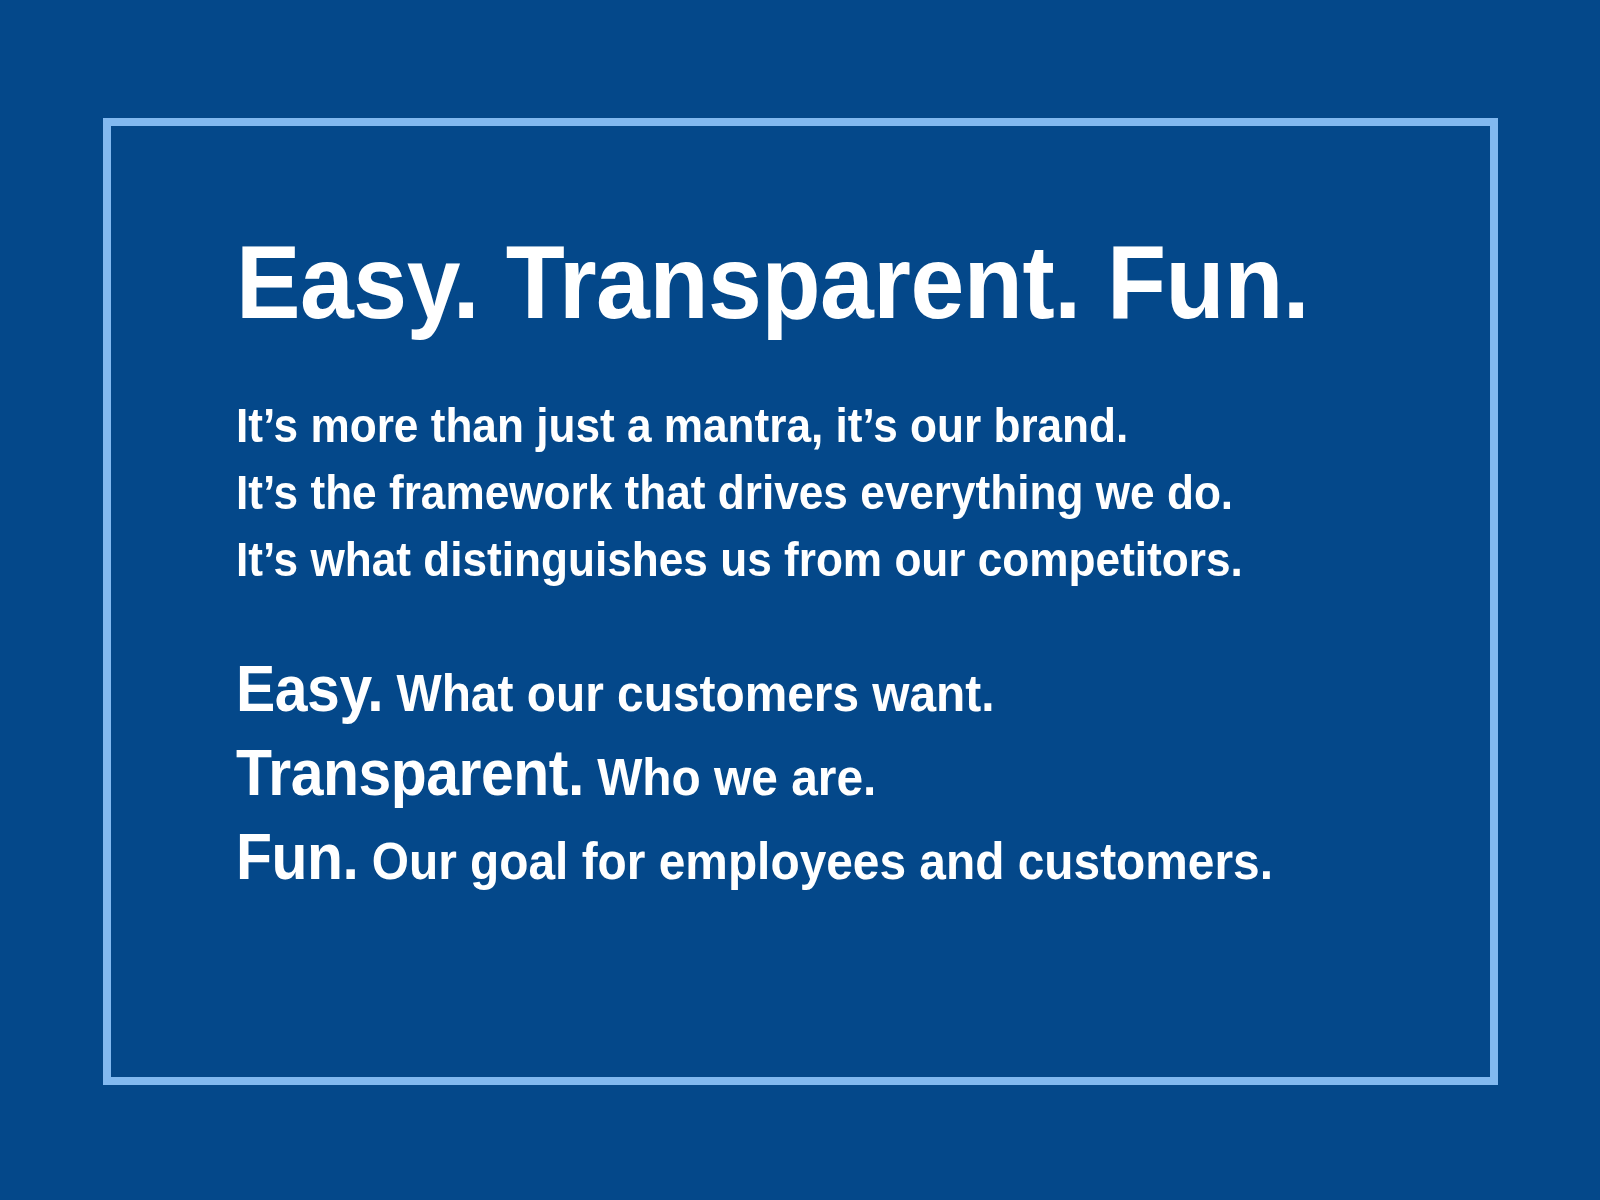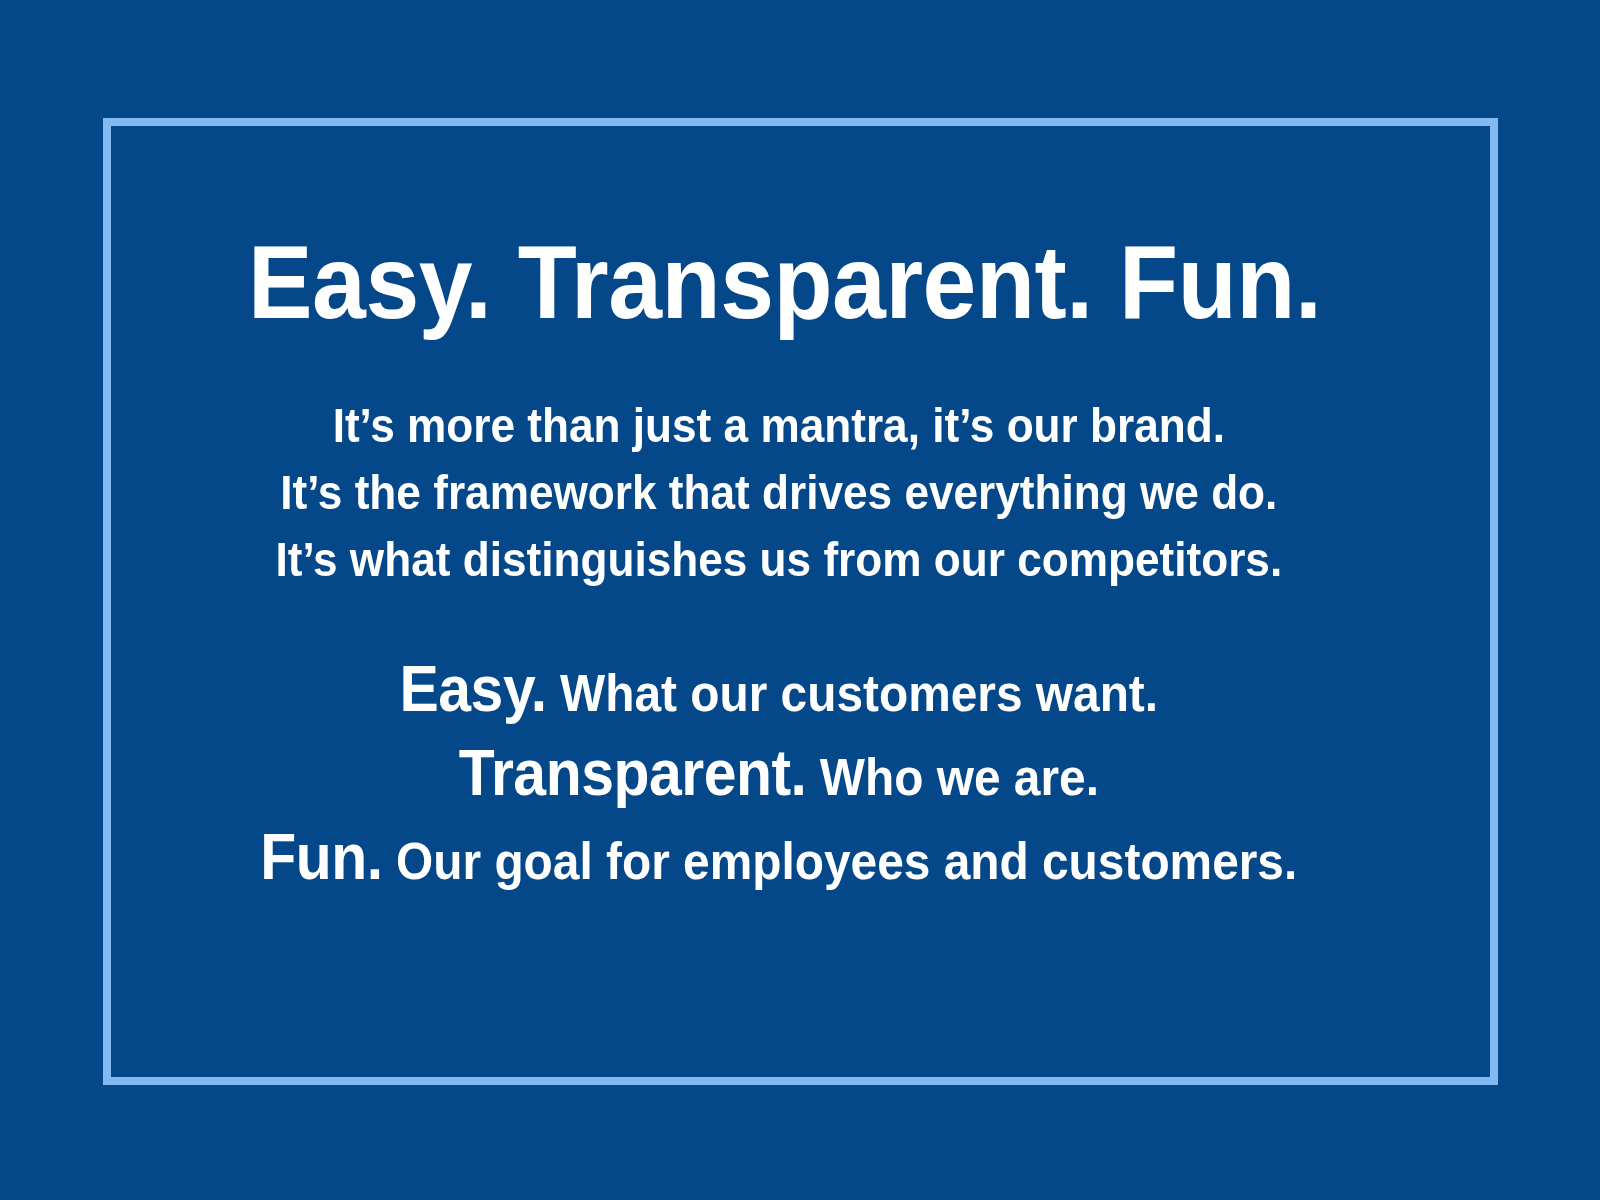--- a/index.html
+++ b/index.html
@@ -94,21 +94,21 @@
     font-weight: 600;
   }
 </style>
 </head>
 <body style="background: rgb(4, 72, 138);">
 
 <div id="slide" style="background: rgb(4, 72, 138);">
 
   <div id="frame" style="border-color: rgb(130, 185, 240);"></div>
 
-  <div id="content" style="color: rgb(255, 255, 255); text-align: center;">
+  <div id="content" style="color: rgb(255, 255, 255);">
 
     <h1 id="headline">Easy. Transparent. Fun.</h1>
 
     <div id="intro">
       <div class="line">It’s more than just a mantra, it’s our brand.</div>
       <div class="line">It’s the framework that drives everything we do.</div>
       <div class="line">It’s what distinguishes us from our competitors.</div>
     </div>
 
     <div id="definitions">

